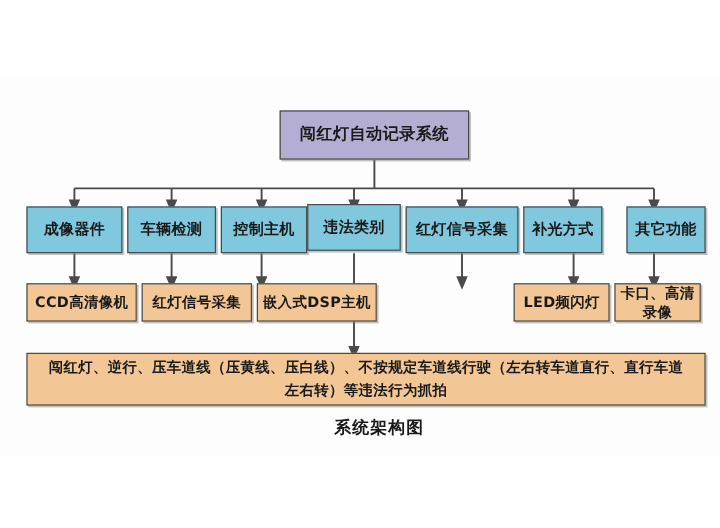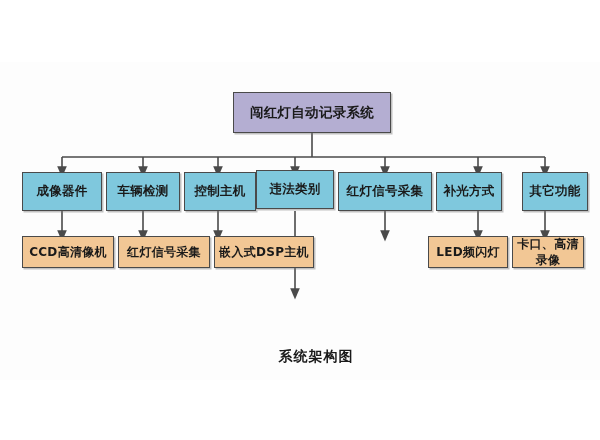--- a/index.html
+++ b/index.html
@@ -153,16 +153,19 @@
   <div class="box box-l3" style="left:214px; top:236px; width:100px; height:32px;">
     <span>嵌入式DSP主机</span>
   </div>
   <div class="box box-l3" style="left:428px; top:236px; width:80px; height:32px;">
     <span>LED频闪灯</span>
   </div>
   <div class="box box-l3" style="left:512px; top:236px; width:72px; height:32px;">
     <span>卡口、高清录像</span>
   </div>
 
+  <div class="box box-bottom" style="left:22px; top:294px; width:566px; height:44px;">
+    <span>闯红灯、逆行、压车道线（压黄线、压白线）、不按规定车道线行驶（左右转车道直行、直行车道左右转）等违法行为抓拍</span>
+  </div>
 
   <div id="caption">系统架构图</div>
 
 </div>
 
 </body></html>

